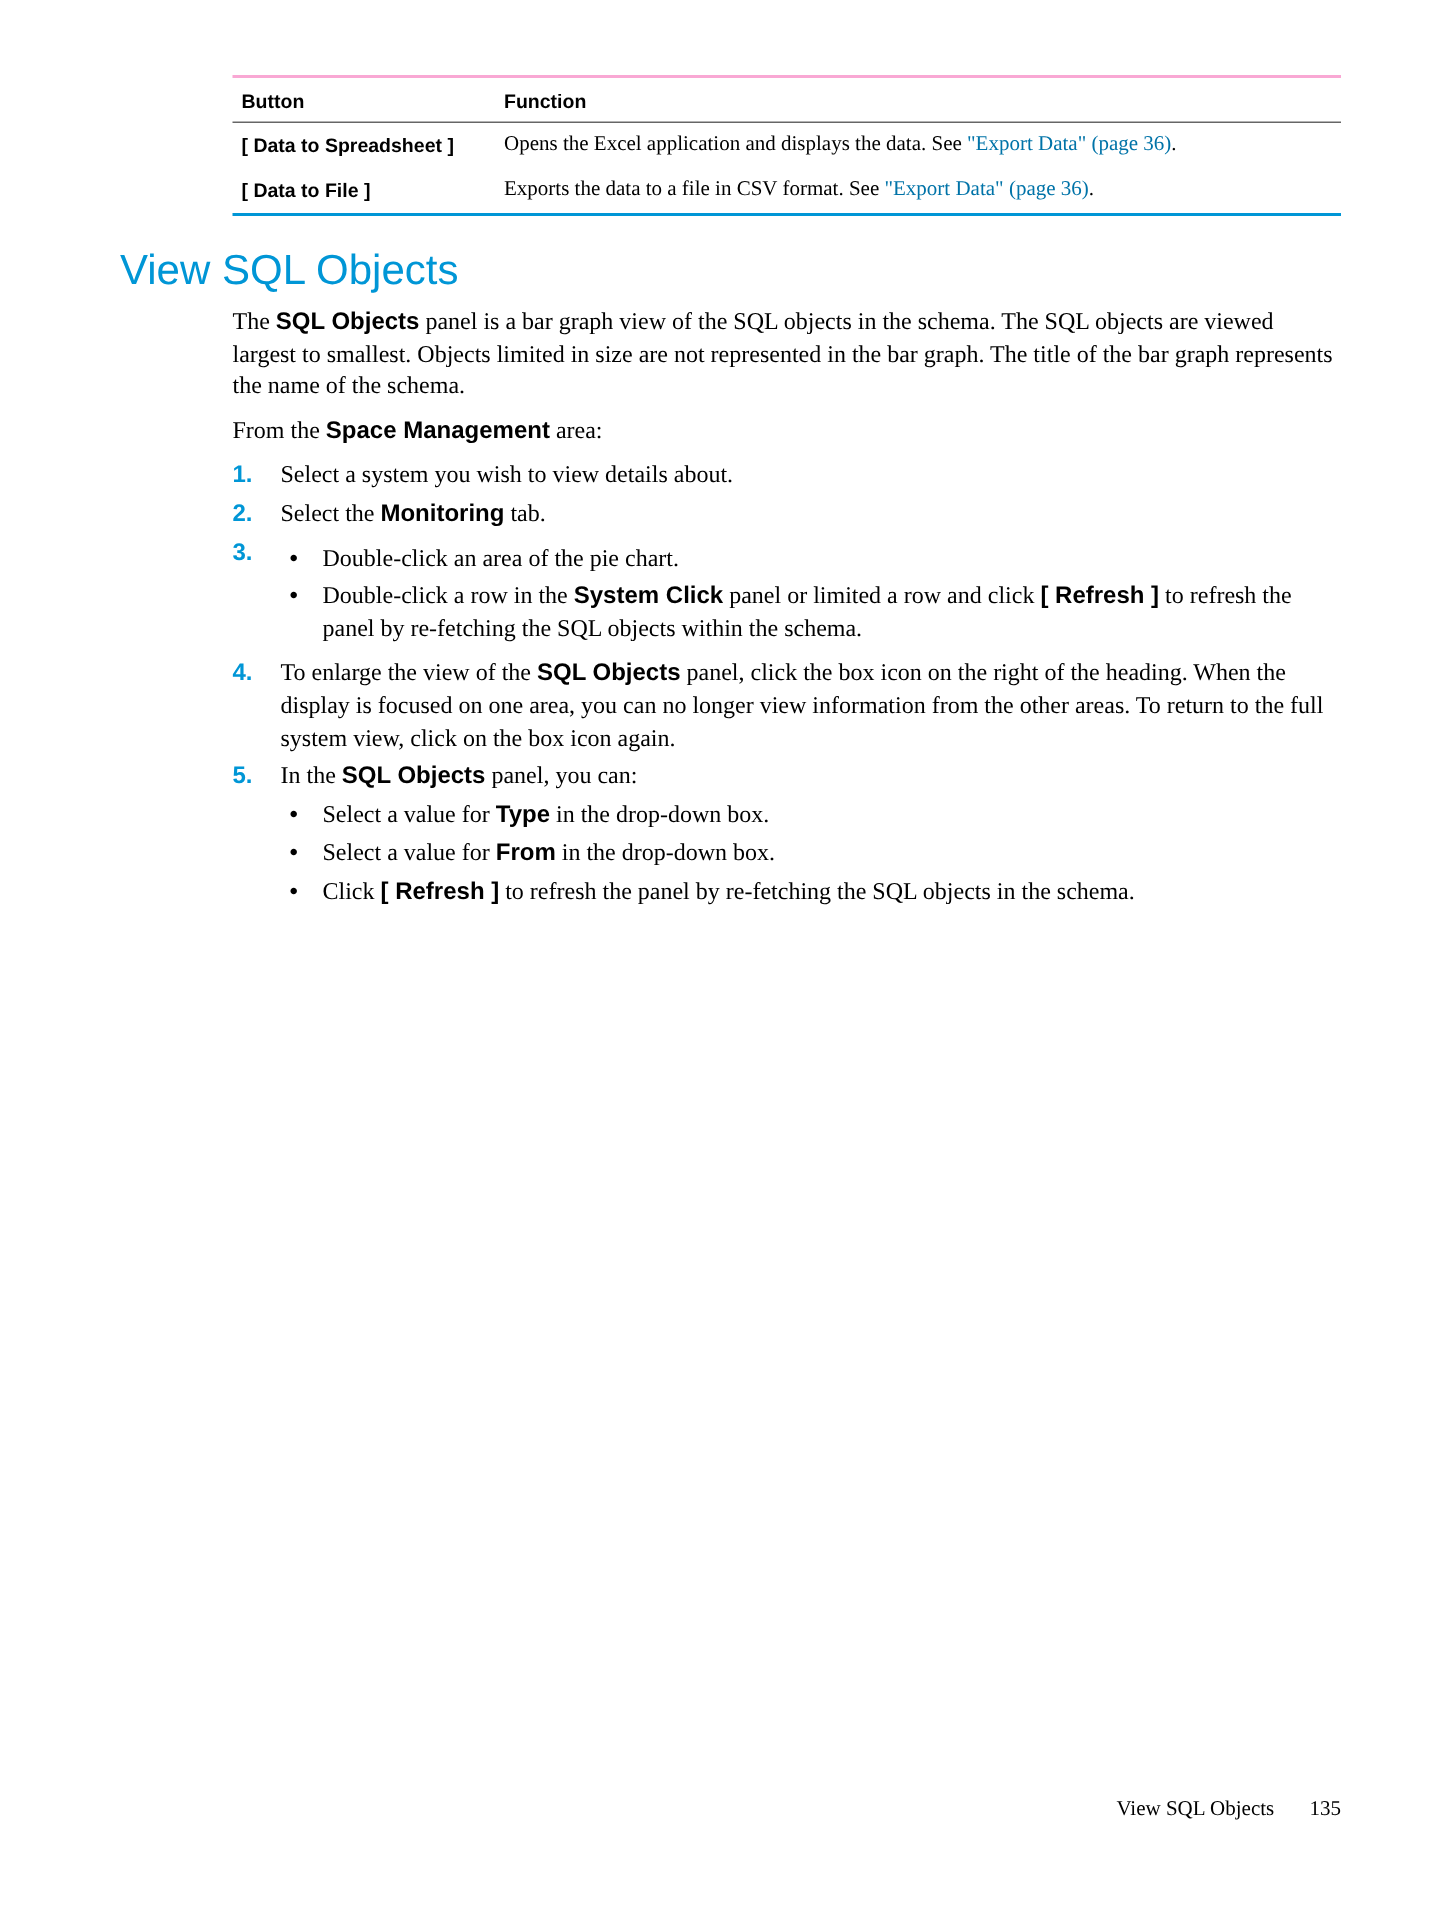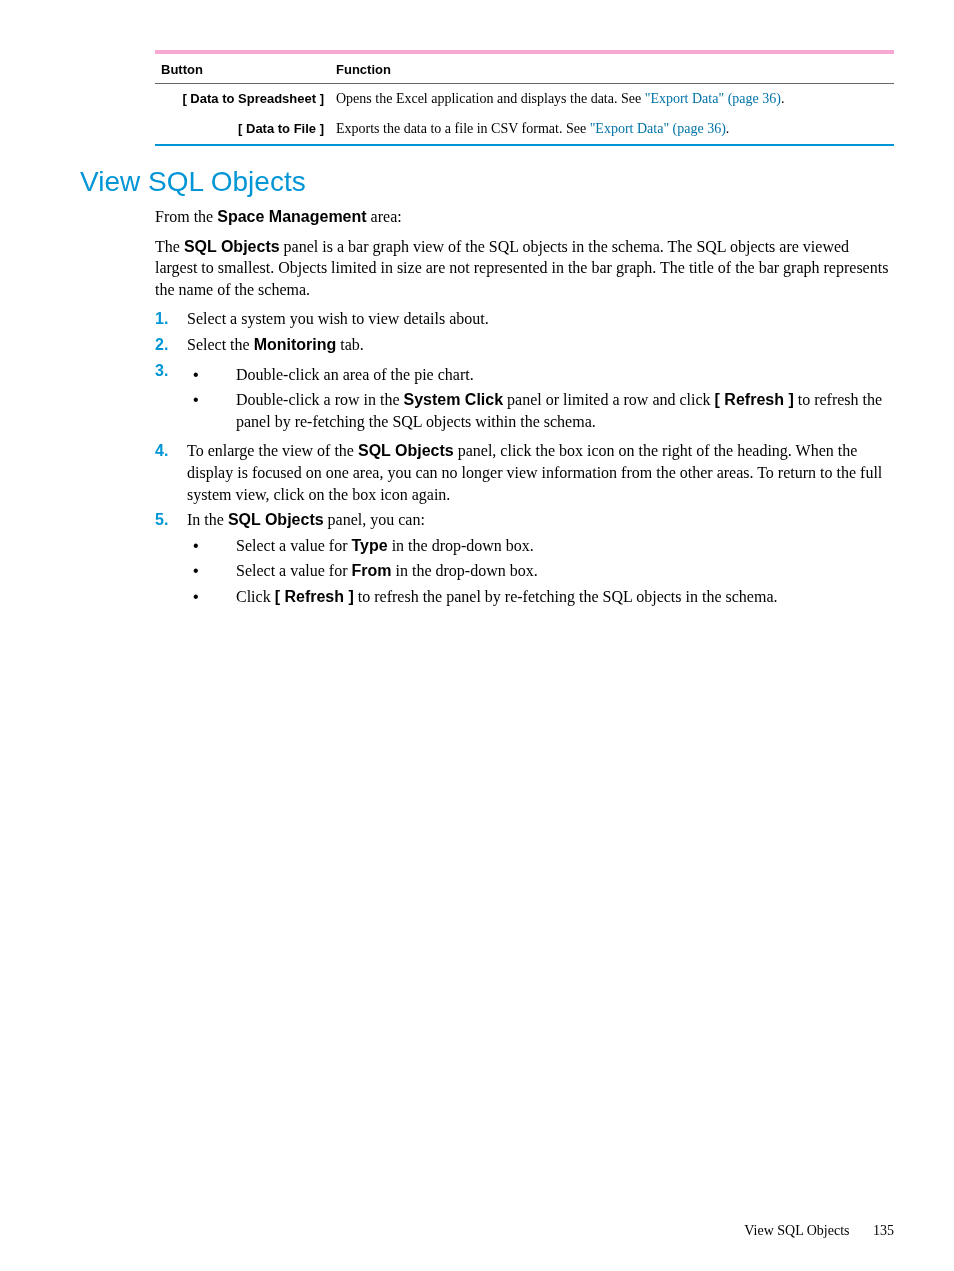--- a/index.html
+++ b/index.html
@@ -21,42 +21,41 @@
     margin-right: 0;
   }
   table.button-table {
     width: 100%;
     border-collapse: collapse;
     margin-left: 75px;
     width: calc(100% - 75px);
     font-size: 14px;
   }
   table.button-table thead tr {
-    border-top: 4px solid #f9a8d4;
+    border-top: 2px solid #f9a8d4;
     border-bottom: 1px solid #666;
   }
   table.button-table th {
     text-align: left;
     font-family: Arial, Helvetica, sans-serif;
     font-weight: bold;
     font-size: 13px;
     padding: 8px 6px 6px 6px;
   }
   table.button-table th.col-button { width: 175px; }
   table.button-table tbody tr { }
   table.button-table tbody tr.last { border-bottom: 2px solid #0096d6; margin-left: 29px; }
   table.button-table td {
     padding: 7px 6px;
     vertical-align: top;
   }
   table.button-table td.btn {
     font-family: Arial, Helvetica, sans-serif;
     font-weight: bold;
     font-size: 13px;
-    text-align: right;
   }
   .link {
     color: #0073a8;
     cursor: pointer;
   }
   h2.section-title {
     font-family: Arial, Helvetica, sans-serif;
     color: #0096d6;
     font-weight: 300;
     font-size: 28px;
@@ -103,25 +102,25 @@
     font-size: 16px;
     line-height: 1.35;
   }
   ul.bullets > li > .bull {
     width: 28px;
     flex-shrink: 0;
     text-align: left;
     padding-left: 6px;
     font-family: Arial, sans-serif;
   }
-  ul.bullets > li > .btext { flex: 1; margin-left: 21px; }
+  ul.bullets > li > .btext { flex: 1; }
   .mono { font-family: 'Courier New', monospace; }
   .footer {
     position: absolute;
-    bottom: 32px;
+    bottom: 56px;
     right: 60px;
     font-size: 14px;
   }
   .footer .sep { margin: 0 10px; }
 </style>
 </head>
 <body>
 
 <div class="page">
 
@@ -145,25 +144,25 @@
           <span>Exports the data to a file in CSV format. See </span><span class="link">"Export Data" (page 36)</span><span>.</span>
         </td>
       </tr>
     </tbody>
   </table>
 
   <h2 class="section-title">View SQL Objects</h2>
 
   <div class="content-indent">
     <p class="body-text">
+      <span>The </span><span class="sans-bold">SQL Objects</span><span> panel is a bar graph view of the SQL objects in the schema. The SQL objects are viewed largest to smallest. Objects limited in size are not represented in the bar graph. The title of the bar graph represents the name of the schema.</span>
+    </p>
+
+    <p class="body-text">
       <span>From the </span><span class="sans-bold">Space Management</span><span> area:</span>
-    </p>
-
-    <p class="body-text">
-      <span>The </span><span class="sans-bold">SQL Objects</span><span> panel is a bar graph view of the SQL objects in the schema. The SQL objects are viewed largest to smallest. Objects limited in size are not represented in the bar graph. The title of the bar graph represents the name of the schema.</span>
     </p>
 
     <ol class="numlist">
       <li>
         <span class="num">1.</span>
         <span class="licontent">Select a system you wish to view details about.</span>
       </li>
       <li>
         <span class="num">2.</span>
         <span class="licontent">

